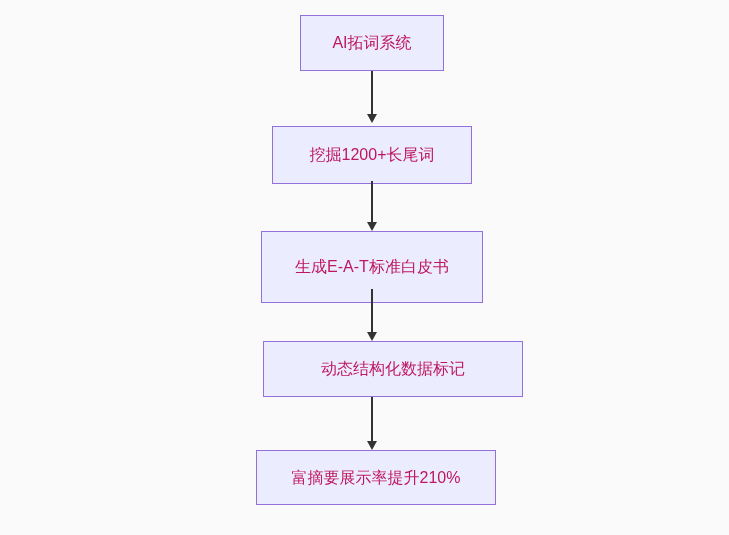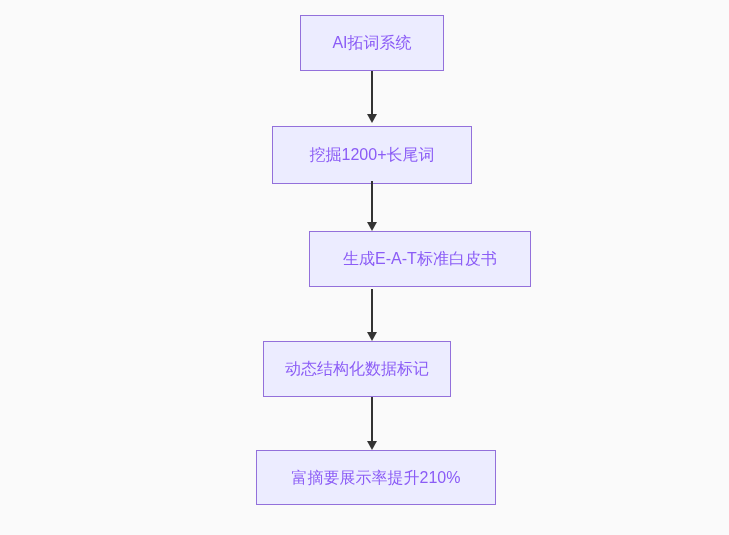--- a/index.html
+++ b/index.html
@@ -19,30 +19,30 @@
     height: 535px;
   }
   .node {
     position: absolute;
     box-sizing: border-box;
     background: #ececff;
     border: 1.5px solid #9370db;
     display: flex;
     align-items: center;
     justify-content: center;
-    color: #8b5cf6;
+    color: #be185d;
     font-size: 16px;
     line-height: 1;
     white-space: nowrap;
     text-align: center;
   }
   .node-1 { left: 300px; top: 15px;  width: 144px; height: 56px; }
   .node-2 { left: 272px; top: 126px; width: 200px; height: 58px; align-items: center; }
-  .node-3 { left: 261px; top: 231px; width: 222px; height: 56px; margin-left: 48px; }
-  .node-4 { left: 263px; top: 341px; width: 188px; height: 56px; }
+  .node-3 { left: 261px; top: 231px; width: 222px; height: 72px; }
+  .node-4 { left: 263px; top: 341px; width: 260px; height: 56px; }
   .node-5 { left: 256px; top: 450px; width: 240px; height: 55px; }
 
   .edge {
     position: absolute;
     left: 366px;      
     width: 12px;
   }
   .edge-1 { top: 71px;  height: 52px; }
   .edge-2 { top: 181px; height: 50px; }
   .edge-3 { top: 289px; height: 52px; }

